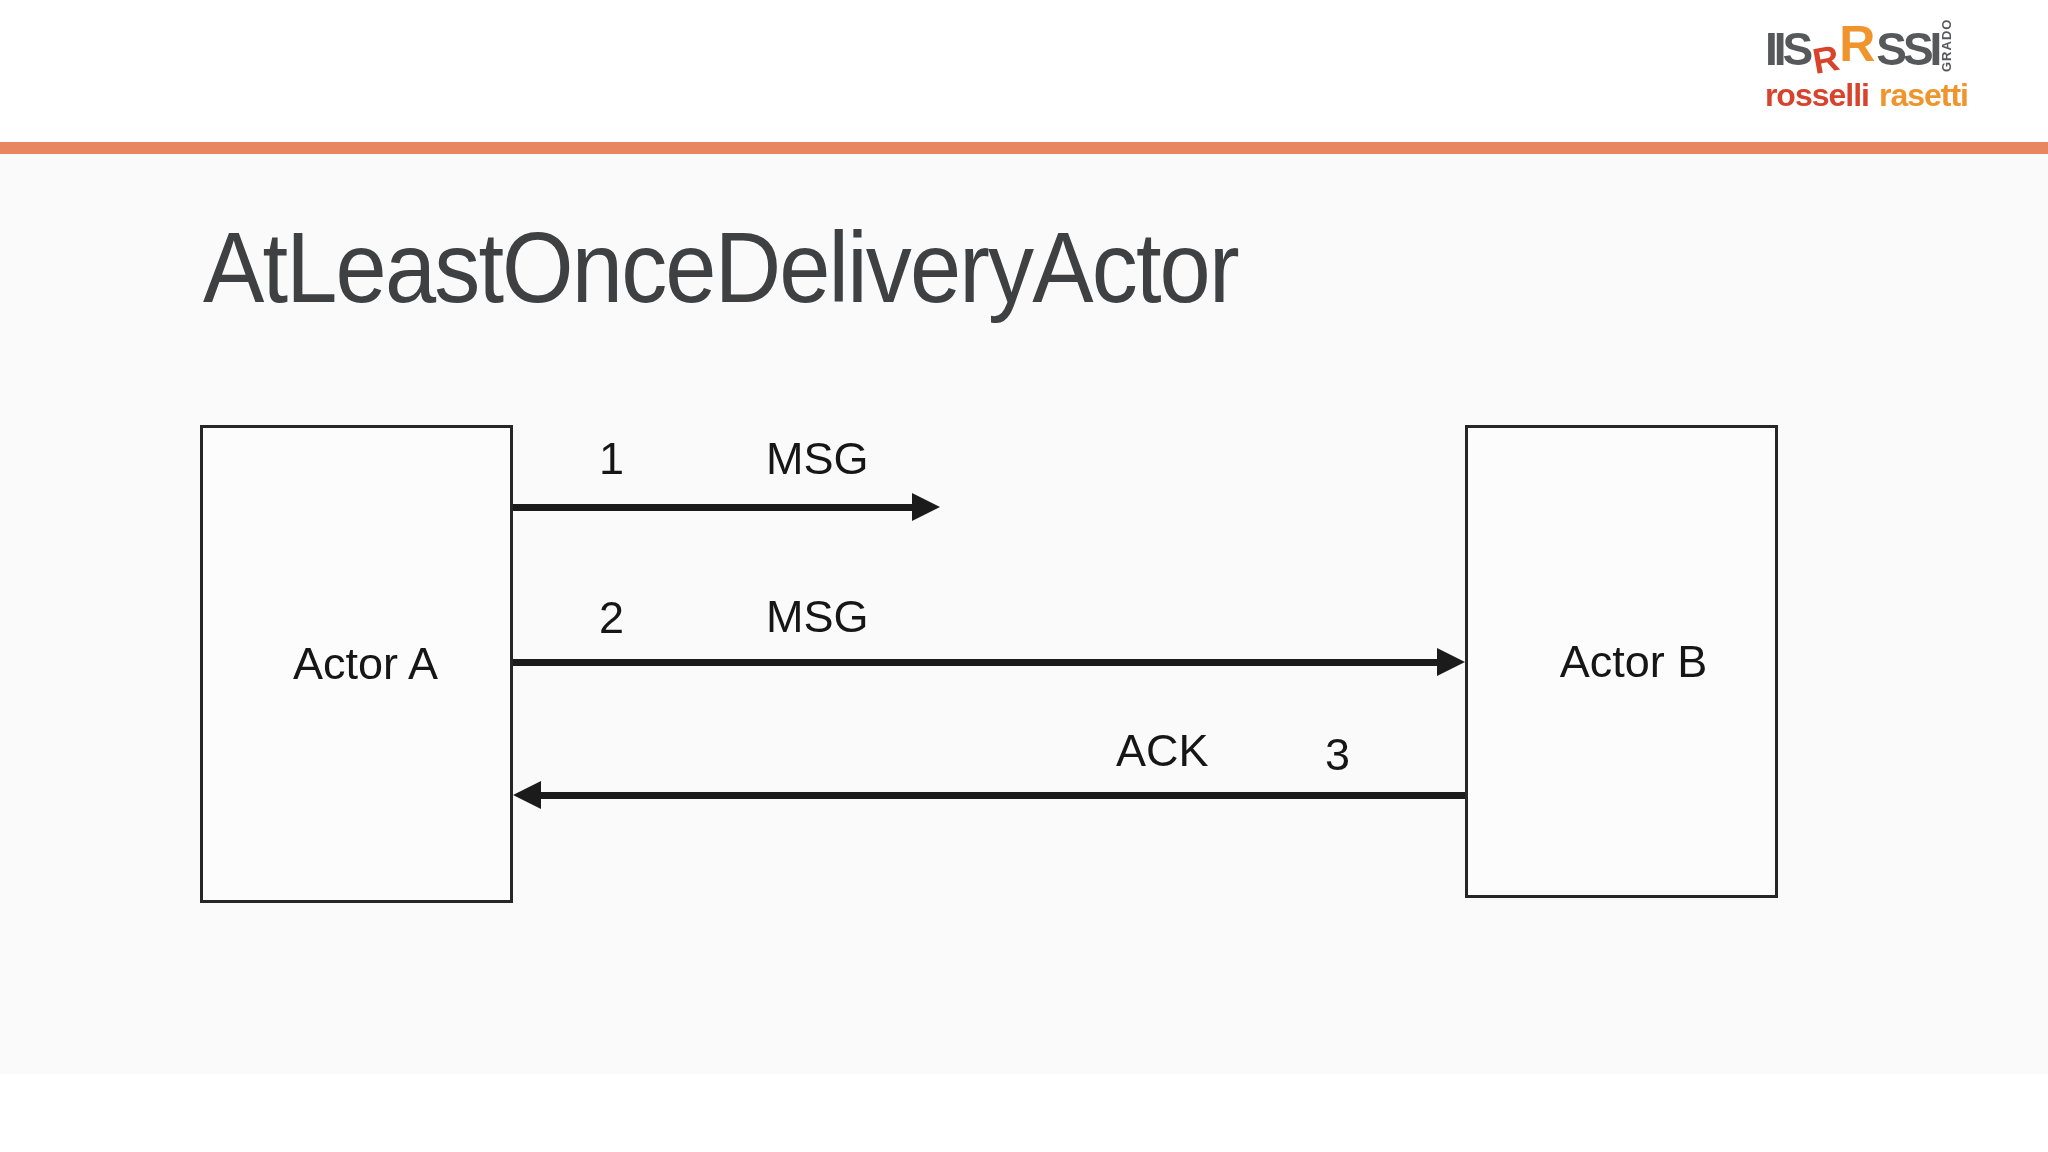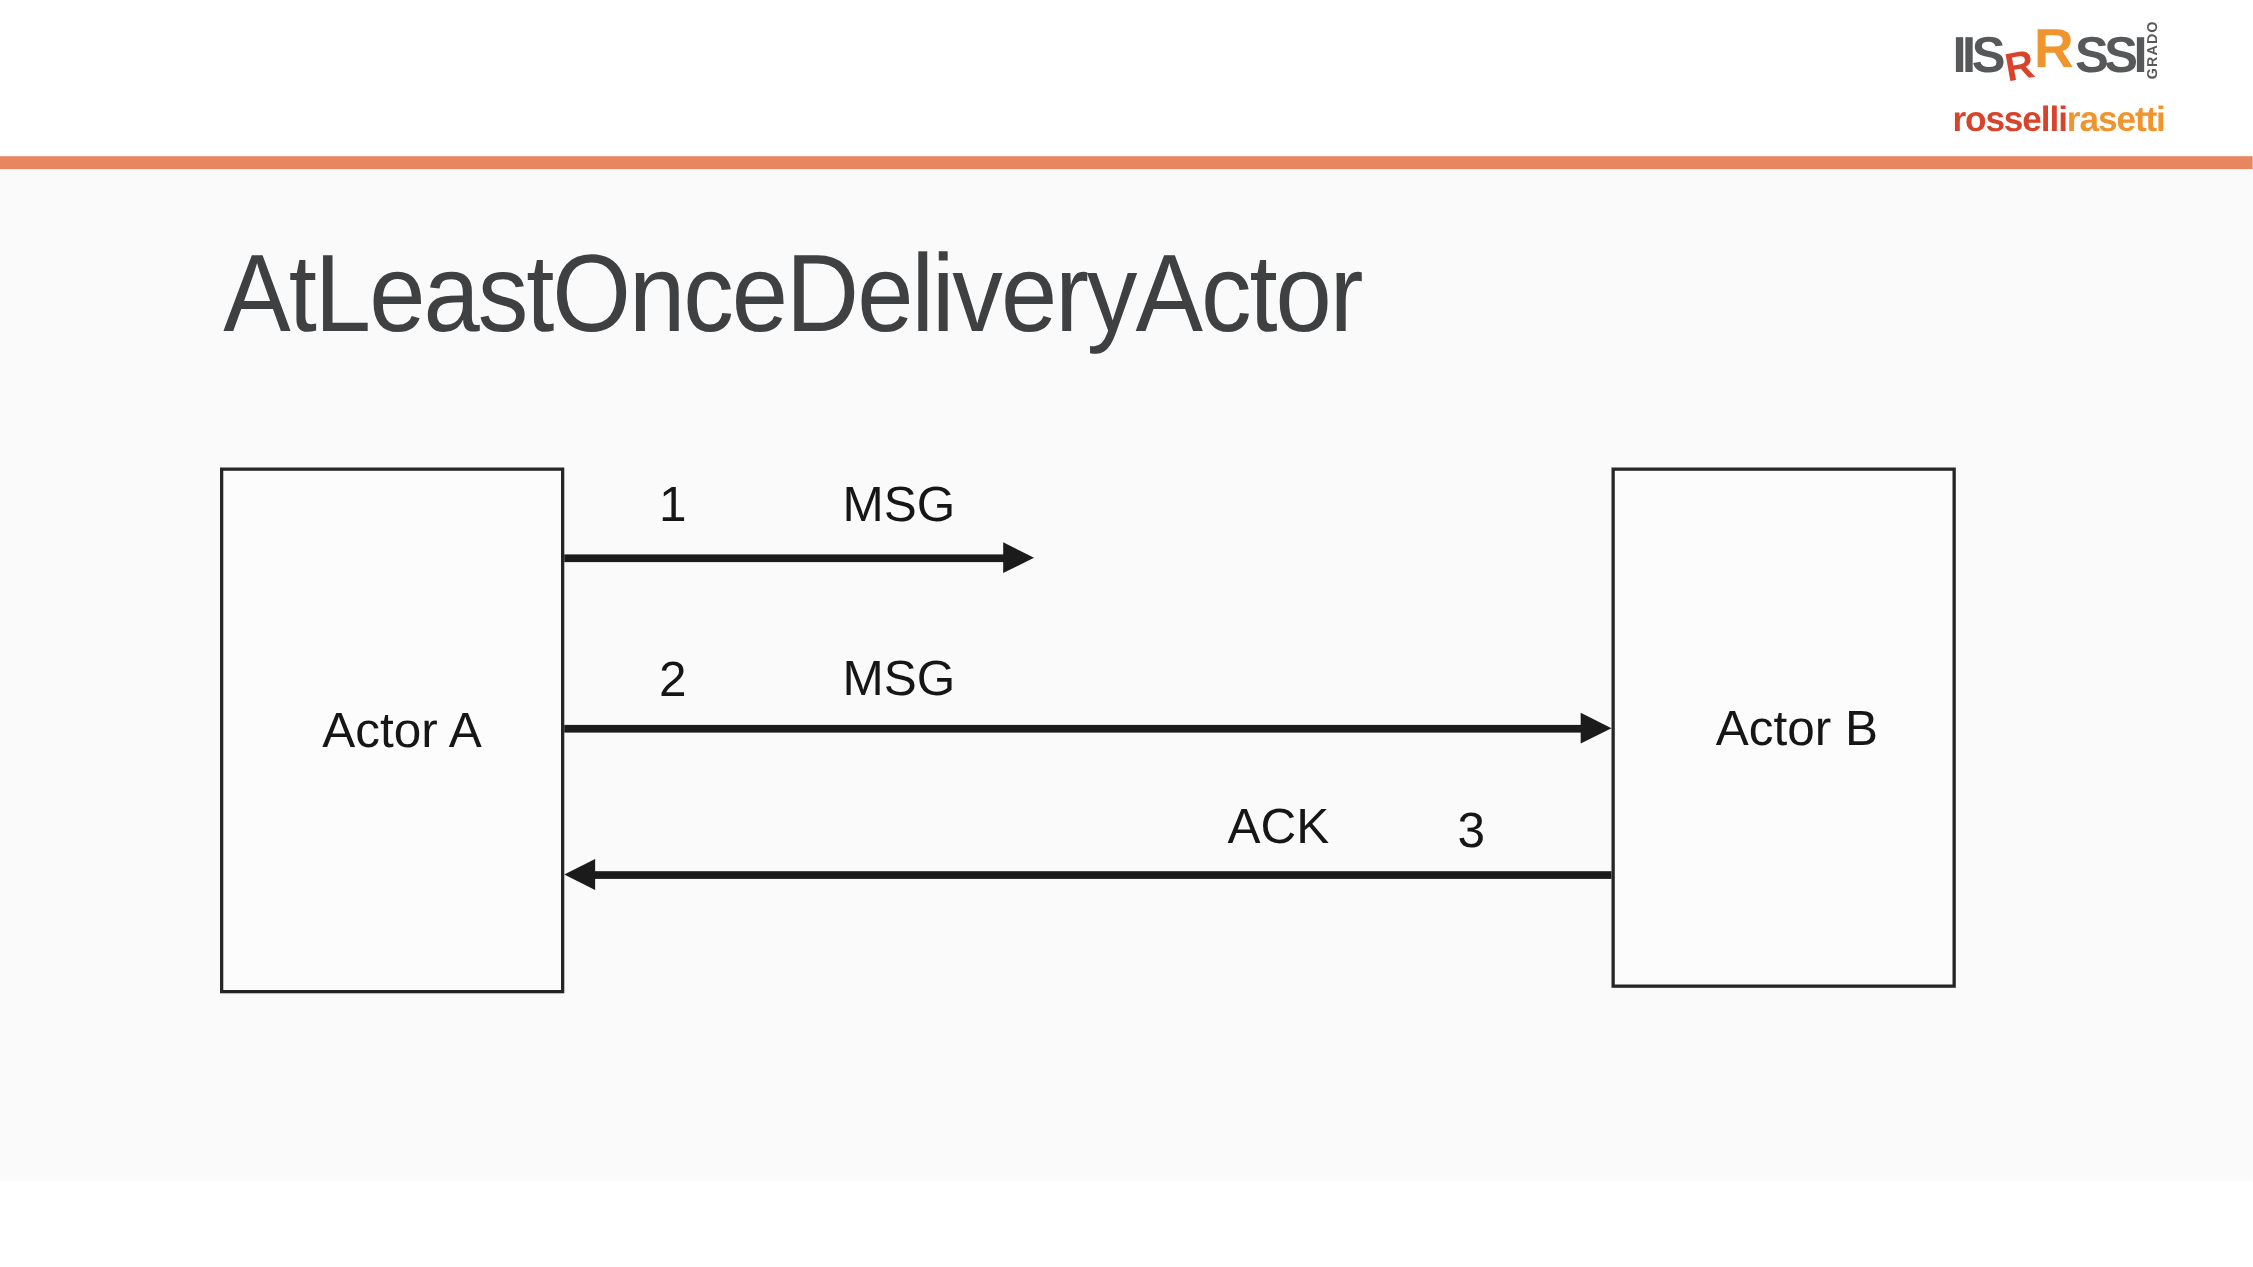--- a/index.html
+++ b/index.html
@@ -44,21 +44,21 @@
     margin-right: 1px;
   }
   .logo-grado {
     writing-mode: vertical-rl;
     transform: rotate(180deg);
     font-size: 13px; font-weight: 700; letter-spacing: 1px;
     color: var(--logo-gray, #57585A);
     margin-left: 2px; height: 56px;
   }
   .logo-bottom {
-    display: inline-flex; margin-top: 20px;
+    display: inline-flex; gap: 10px; margin-top: 7px;
     font-weight: 700; font-size: 32px; letter-spacing: -1px;
   }
   .logo-rosselli { color: var(--logo-red, #D8432C); }
   .logo-rasetti  { color: var(--logo-orange, #F0942D); }
 
   
   .accent-divider {
     position: absolute; left: 0; top: 142px; width: 100%; height: 12px;
     background: var(--accent-orange, #E8875F);
   }

